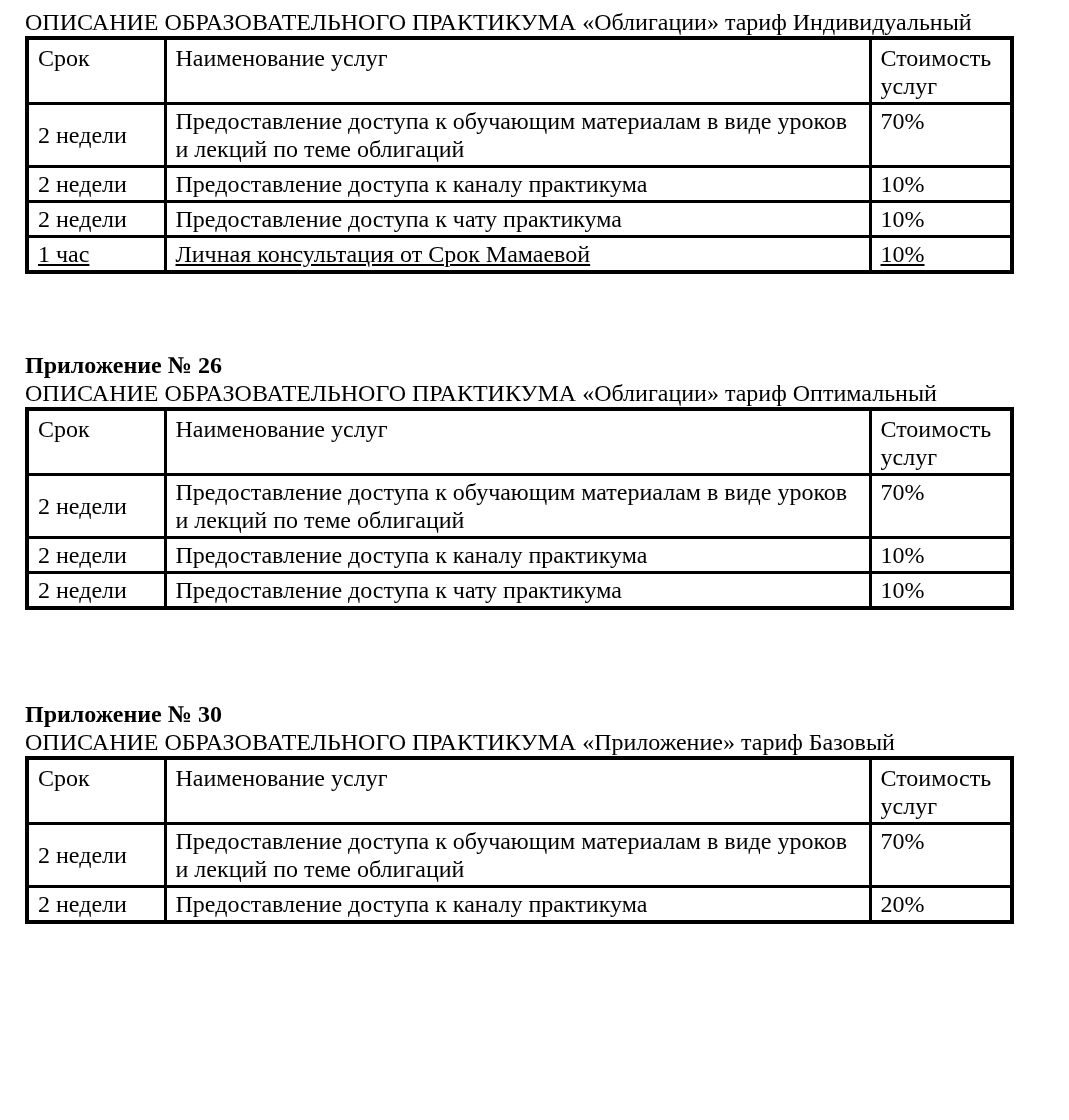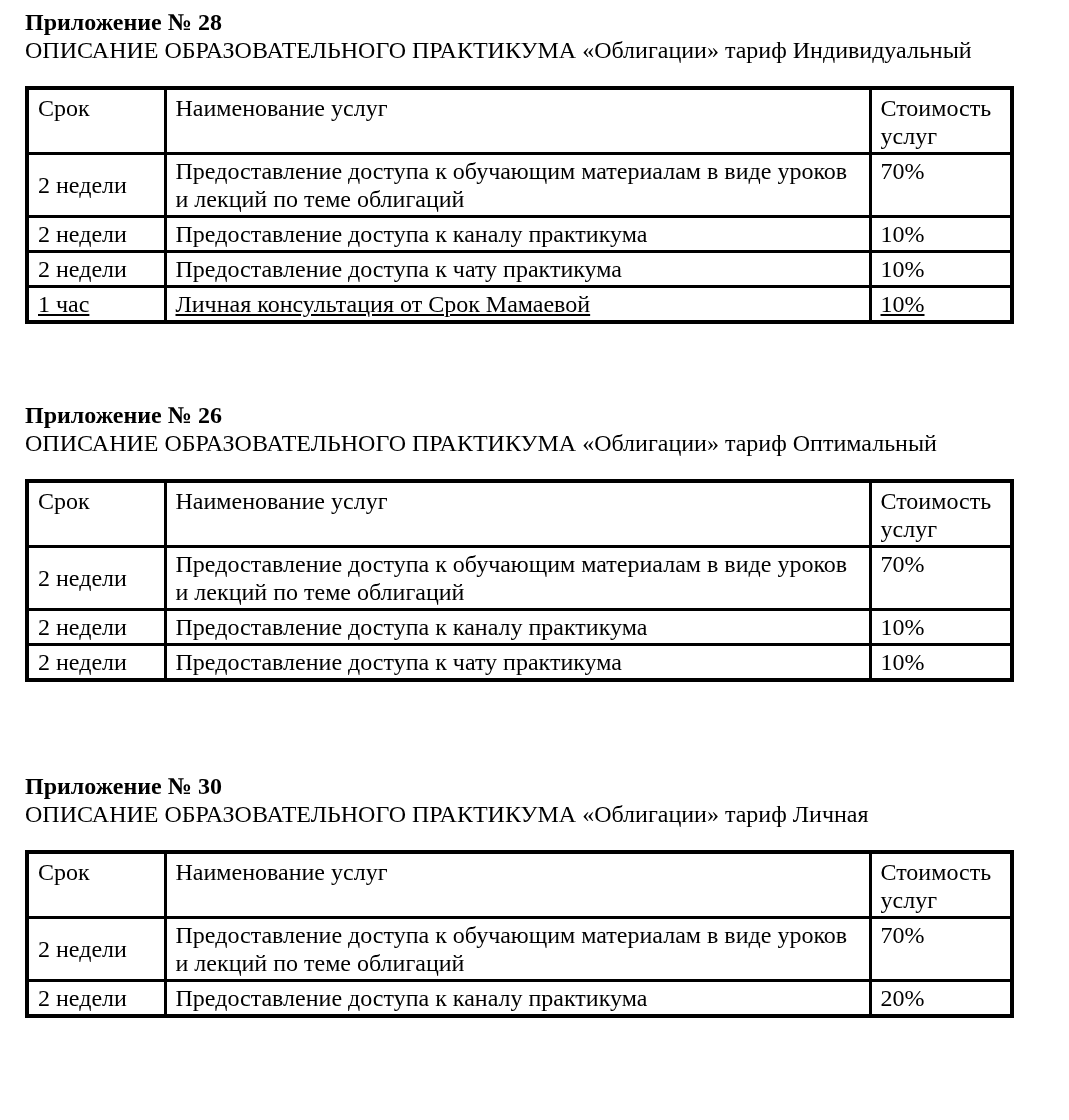--- a/index.html
+++ b/index.html
@@ -19,21 +19,20 @@
   .section.sec-2 { margin-top: 77px; }
   .section.sec-3 { margin-top: 90px; }
   .appendix-title {
     font-weight: bold;
     white-space: nowrap;
   }
   .appendix-subtitle {
     white-space: nowrap;
   }
   table.services {
-    margin-top: 22px;
     border-collapse: collapse;
     width: 985px;
     table-layout: fixed;
   }
   table.services, table.services th, table.services td {
     border: 3px solid #000000;
   }
   table.services { border-width: 4px; }
   th, td {
     font-weight: normal;
@@ -54,21 +53,20 @@
   tr.rh33 { height: 33px; text-decoration: underline; }
   tr.rh31 { height: 31px; }
   tr.rh30 { height: 30px; }
   tr.rh29 { height: 29px; }
   tr.rh122 { height: 122px; }
 </style>
 </head>
 <body>
 
 <div class="section sec-1">
-  <div class="appendix-title">Приложение № 28</div>
   <div class="appendix-subtitle">ОПИСАНИЕ ОБРАЗОВАТЕЛЬНОГО ПРАКТИКУМА «Облигации» тариф Индивидуальный</div>
   <table class="services">
     <colgroup>
         <col class="c-duration">
         <col class="c-service">
         <col class="c-cost">
       </colgroup>
     <thead>
       <tr class="rh-header">
         <th>Срок</th>
@@ -132,21 +130,21 @@
         <td class="col-duration">2 недели</td>
         <td class="col-service">Предоставление доступа к чату практикума</td>
         <td class="col-cost">10%</td>
       </tr>
     </tbody>
   </table>
 </div>
 
 <div class="section sec-3">
   <div class="appendix-title">Приложение № 30</div>
-  <div class="appendix-subtitle">ОПИСАНИЕ ОБРАЗОВАТЕЛЬНОГО ПРАКТИКУМА «Облигации» тариф Личная</div>
+  <div class="appendix-subtitle">ОПИСАНИЕ ОБРАЗОВАТЕЛЬНОГО ПРАКТИКУМА «Приложение» тариф Базовый</div>
   <table class="services">
     <colgroup>
         <col class="c-duration">
         <col class="c-service">
         <col class="c-cost">
       </colgroup>
     <thead>
       <tr class="rh-header">
         <th>Срок</th>
         <th>Наименование услуг</th>

